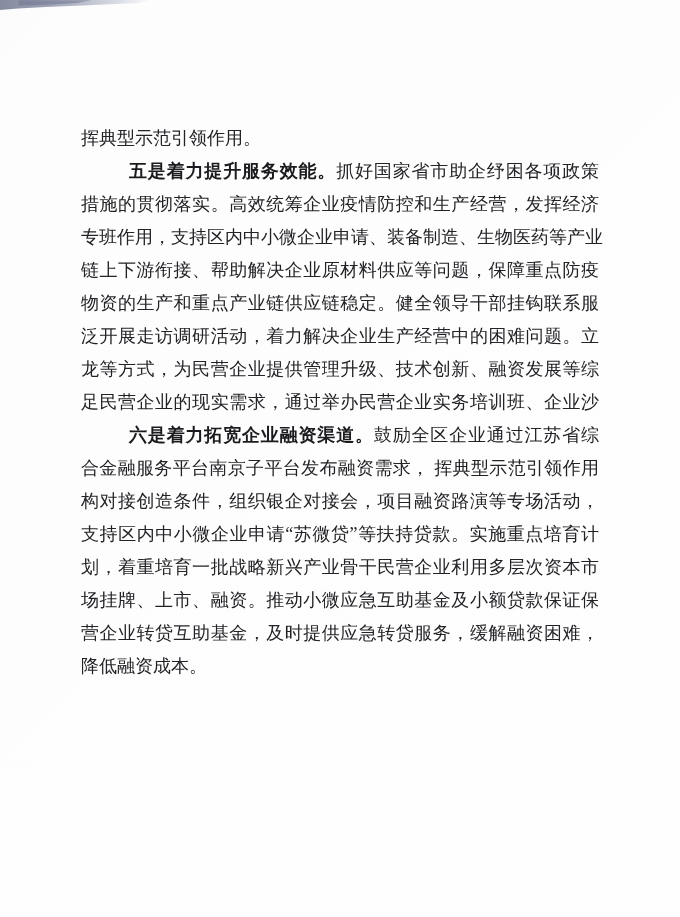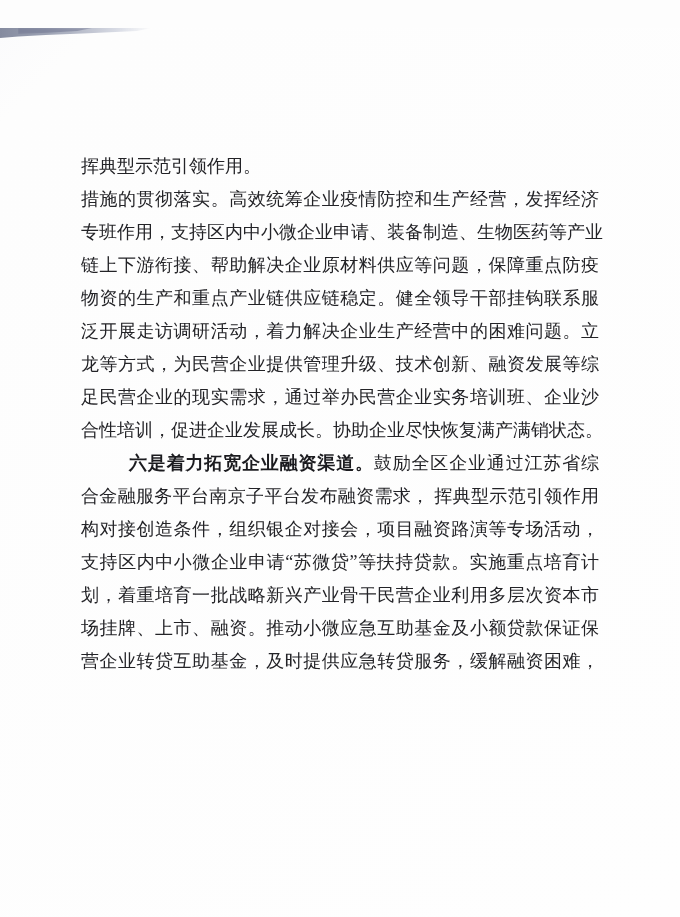--- a/index.html
+++ b/index.html
@@ -11,21 +11,20 @@
     height: 917px;
     position: relative;
     overflow: hidden;
     background: #fdfdfd;
     font-family: "Liberation Serif", "DejaVu Serif", serif;
   }
   .page {
     position: absolute;
     inset: 0;
     background: linear-gradient(135deg, #fbfbfc 0%, #fdfdfd 6%, #fefefe 100%);
-    margin-top: 28px;
   }
   
   .smudge {
     position: absolute;
     top: 0;
     left: 0;
     width: 152px;
     height: 10px;
     background: linear-gradient(to right,
       #858b9f 0%, #9ba1b3 30%, #bfc3d0 58%, #dadde6 78%, rgba(238,240,245,0) 100%);
@@ -73,29 +72,30 @@
 </style>
 </head>
 <body>
 
 <div class="page">
   <div class="smudge"></div>
   <div class="smudge-dark"></div>
 
   <div class="text-block">
     <div class="line short"><span>挥典型示范引领作用。</span></div>
+    <div class="line fill indent"><b>五是着力提升服务效能。</b><span>抓好国家省市助企纾困各项政策</span></div>
     <div class="line fill"><span>措施的贯彻落实。高效统筹企业疫情防控和生产经营，发挥经济</span></div>
     <div class="line fill"><span>专班作用，支持区内中小微企业申请、装备制造、生物医药等产业</span></div>
     <div class="line fill"><span>链上下游衔接、帮助解决企业原材料供应等问题，保障重点防疫</span></div>
     <div class="line fill"><span>物资的生产和重点产业链供应链稳定。健全领导干部挂钩联系服</span></div>
     <div class="line fill"><span>泛开展走访调研活动，着力解决企业生产经营中的困难问题。立</span></div>
     <div class="line fill"><span>龙等方式，为民营企业提供管理升级、技术创新、融资发展等综</span></div>
     <div class="line fill"><span>足民营企业的现实需求，通过举办民营企业实务培训班、企业沙</span></div>
-    <div class="line fill"><span>合性培训，促进企业发展成长。协助企业尽快恢复满产满销状态。</span></div>
     <div class="line fill indent"><b>六是着力拓宽企业融资渠道。</b><span>鼓励全区企业通过江苏省综</span></div>
     <div class="line fill"><span>合金融服务平台南京子平台发布融资需求， 挥典型示范引领作用</span></div>
     <div class="line fill"><span>构对接创造条件，组织银企对接会，项目融资路演等专场活动，</span></div>
     <div class="line fill"><span>支持区内中小微企业申请“苏微贷”等扶持贷款。实施重点培育计</span></div>
     <div class="line fill"><span>划，着重培育一批战略新兴产业骨干民营企业利用多层次资本市</span></div>
     <div class="line fill"><span>场挂牌、上市、融资。推动小微应急互助基金及小额贷款保证保</span></div>
     <div class="line fill"><span>营企业转贷互助基金，及时提供应急转贷服务，缓解融资困难，</span></div>
+    <div class="line short"><span>降低融资成本。</span></div>
   </div>
 </div>
 
 </body></html>

